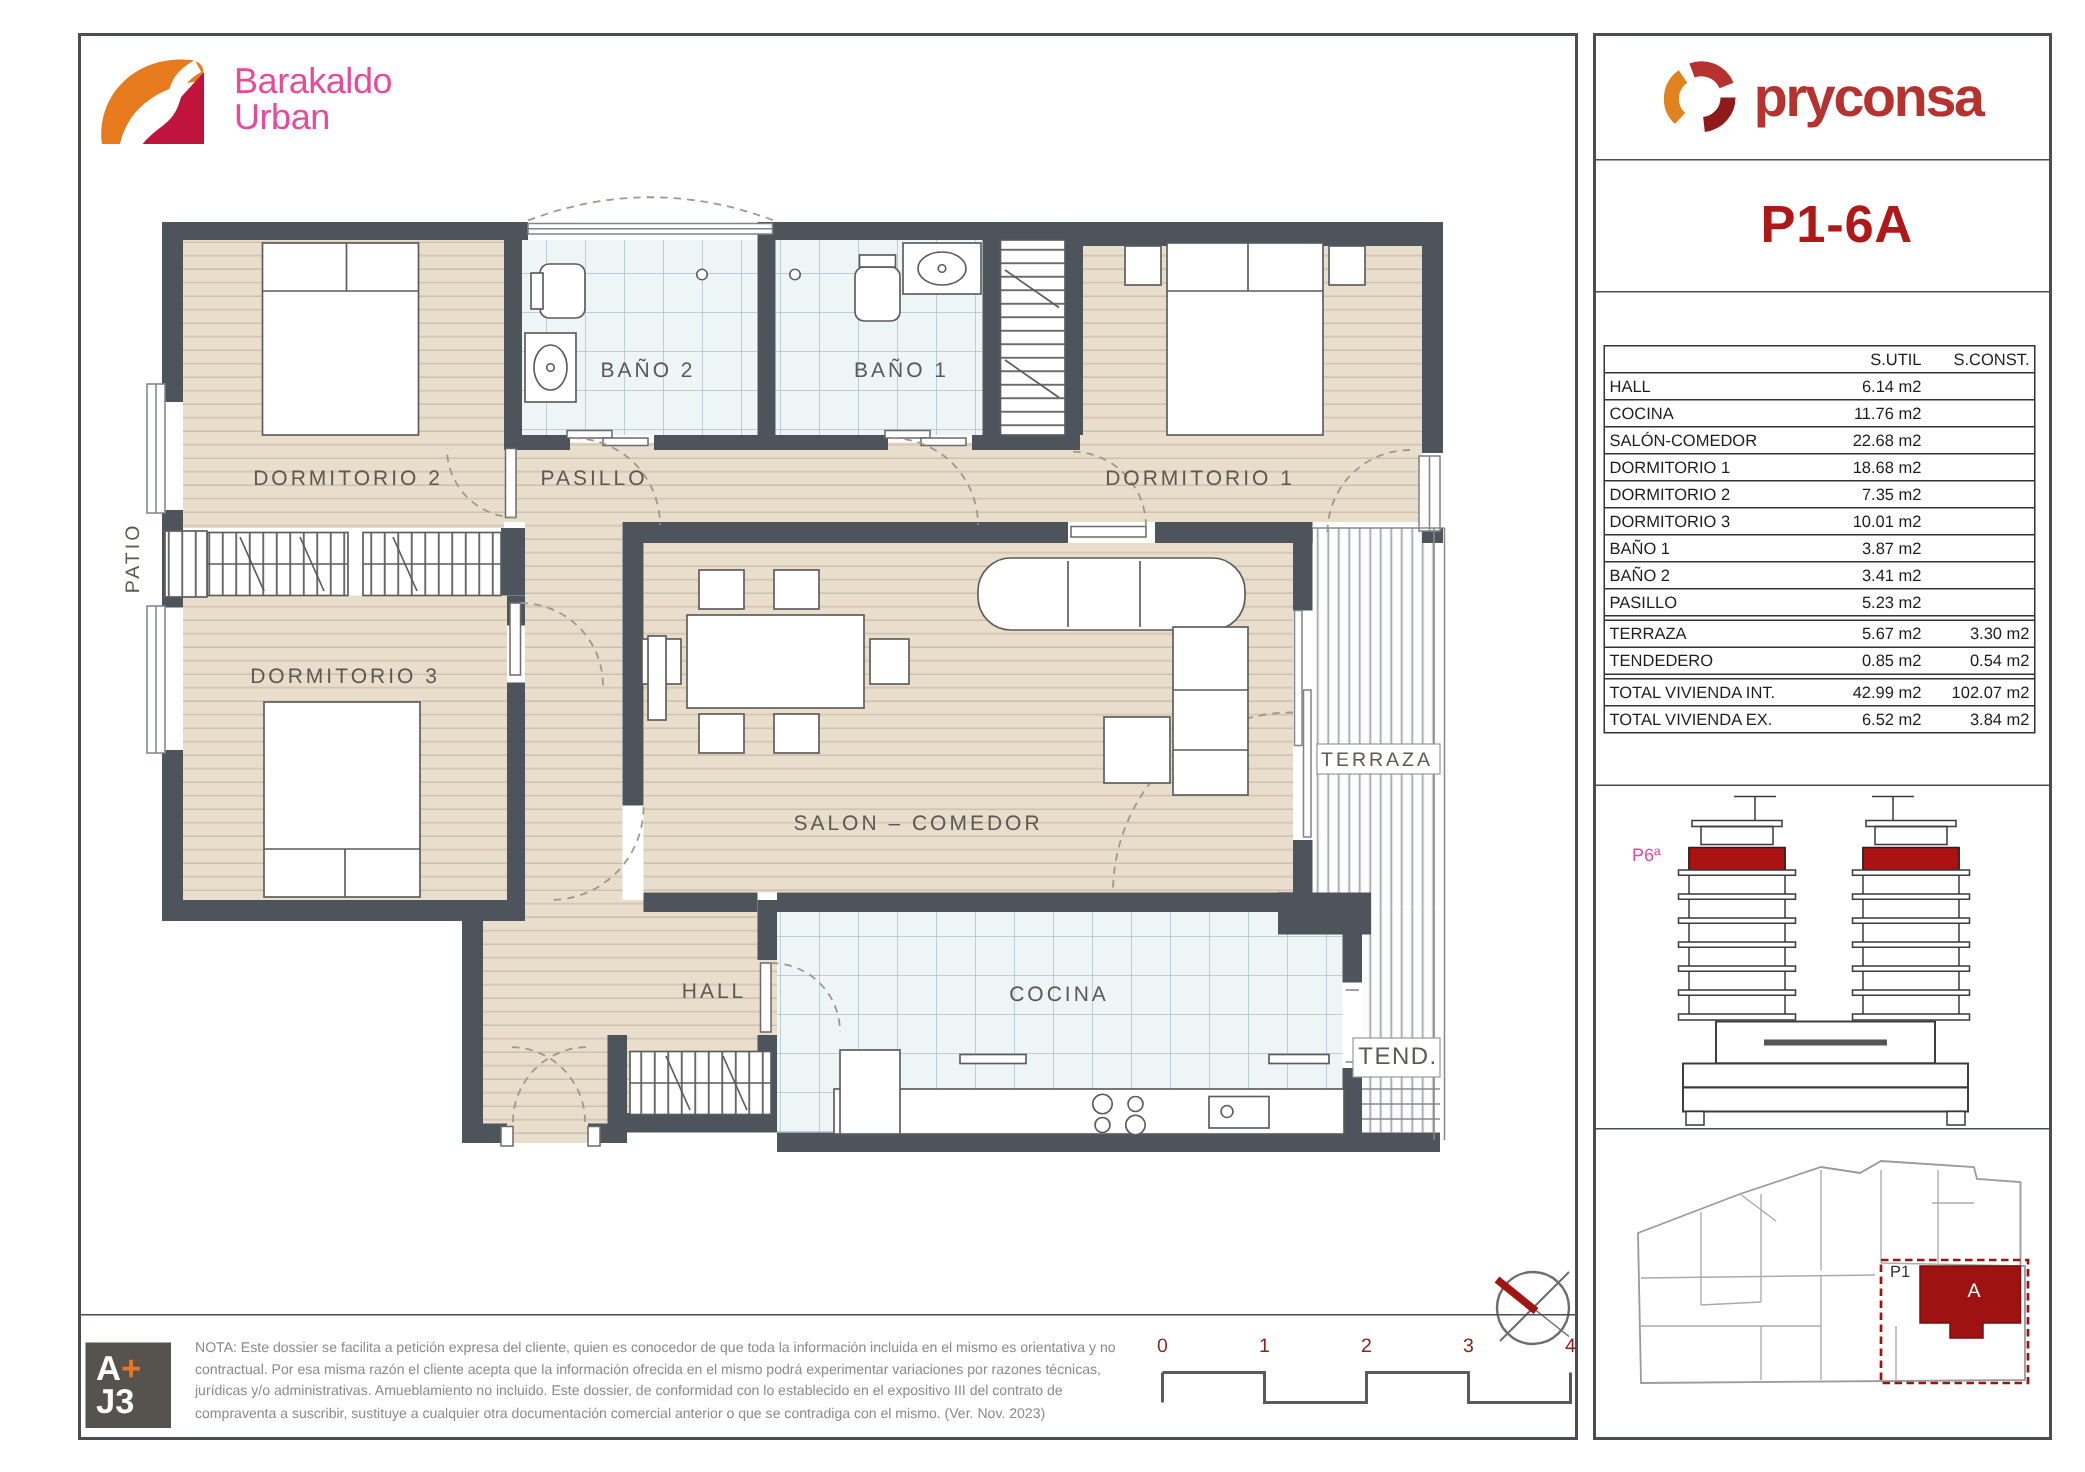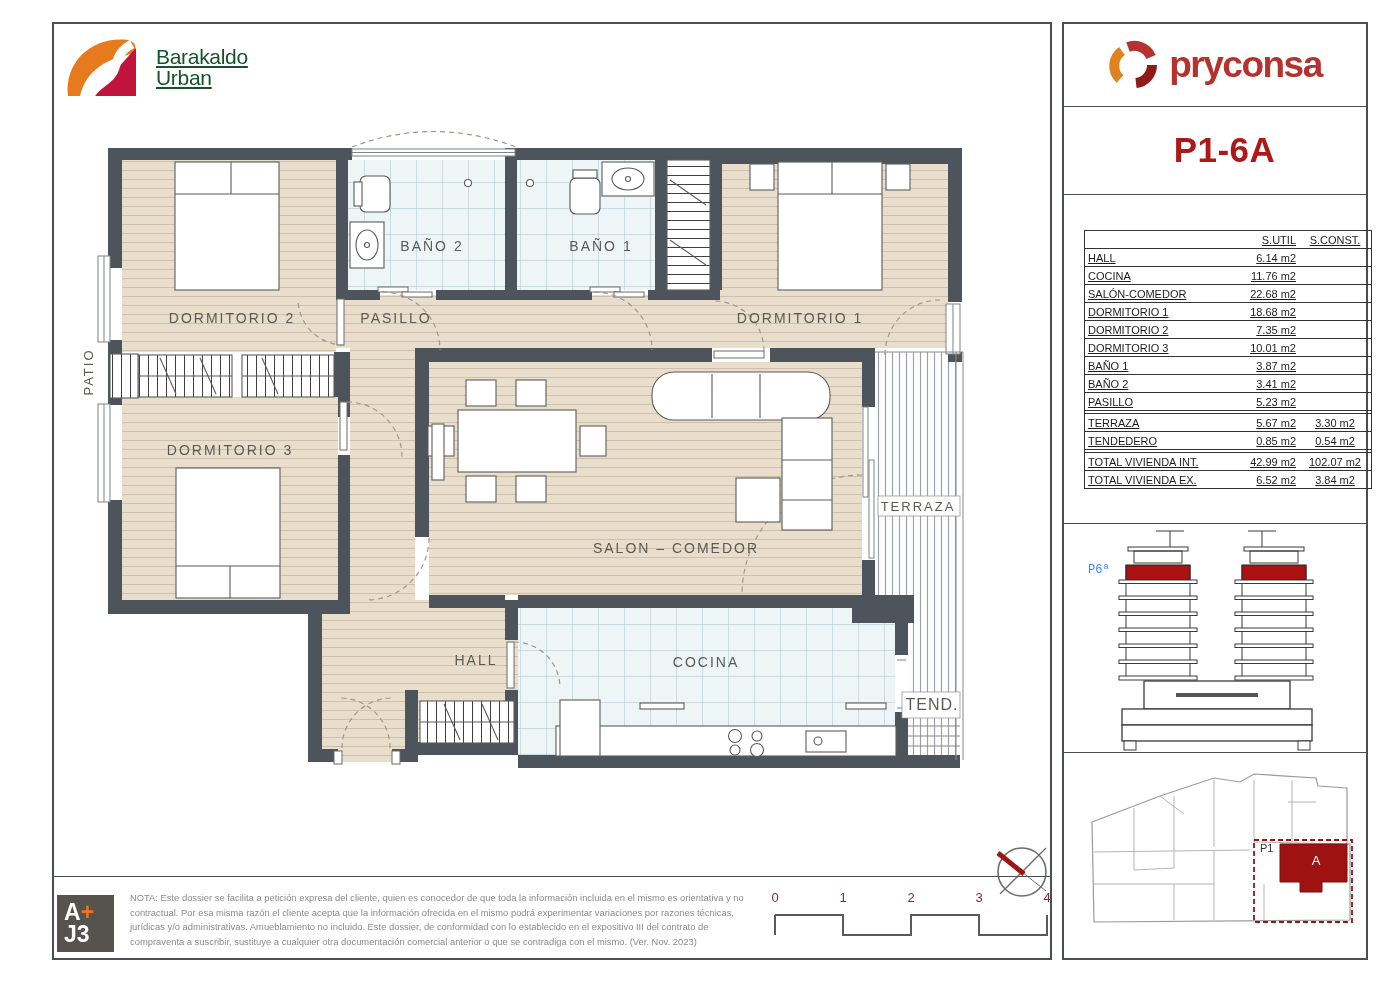--- a/index.html
+++ b/index.html
@@ -7,48 +7,48 @@
         font-family:"Liberation Sans",sans-serif;}
   .lbox{position:absolute;left:52px;top:22px;width:1000px;height:938px;border:2px solid #4a4d52;box-sizing:border-box;}
   .plan-svg{position:absolute;left:0;top:0;}
   
   .rl{position:absolute;transform:translate(-50%,-50%);white-space:nowrap;color:#5c5a55;
       font-size:14px;letter-spacing:2px;}
   .rl.sm{font-size:16px;letter-spacing:1px;}
   .rl.rot{transform:translate(-50%,-50%) rotate(-90deg);font-size:13px;}
   
   .bk{position:absolute;left:62px;top:32px;display:flex;gap:14px;align-items:center;}
-  .bk-text{color:#14532d;font-size:21px;line-height:1.0;letter-spacing:-0.3px;text-decoration:underline;}
+  .bk-text{color:#ec4899;font-size:24px;line-height:1.0;letter-spacing:-0.3px;}
   
   .nota-strip{position:absolute;left:53px;top:876px;width:997px;border-top:1.5px solid #4a4d52;}
   .aj3{position:absolute;left:57px;top:895px;width:57px;height:57px;background:#56524d;color:#fff;
        display:flex;flex-direction:column;justify-content:center;padding-left:7px;box-sizing:border-box;
        font-weight:bold;font-size:23px;line-height:0.95;}
   .aj3 .plus{color:#e87722;}
   .nota{position:absolute;left:130px;top:891px;width:614px;font-size:9.4px;line-height:1.55;color:#8a8a8a;}
   .tick{position:absolute;transform:translate(-50%,-50%);color:#8e1f1f;font-size:13px;}
   
   .rp{position:absolute;left:1062px;top:22px;width:306px;height:938px;border:2px solid #4a4d52;box-sizing:border-box;}
   .rp-div{position:absolute;left:0;right:0;border-top:1.5px solid #4a4d52;}
   .pry{position:absolute;top:0;left:0;right:0;height:82px;display:flex;align-items:center;justify-content:center;gap:9px;text-align:right;}
   .pry-text{color:#b5322e;font-size:37px;font-weight:bold;letter-spacing:-1.5px;}
   .ucode{position:absolute;top:82px;left:0;right:0;height:88px;display:flex;align-items:center;justify-content:center;
          color:#ae1917;font-size:35px;font-weight:bold;letter-spacing:0.5px;margin-left:19px;}
   
-  .atable{position:absolute;left:20px;top:206px;width:286px;border:1.5px solid #333;font-size:11px;color:#1d1d1d;text-decoration:underline;}
+  .atable{position:absolute;left:5px;top:206px;width:286px;border:1.5px solid #333;font-size:11px;color:#1d1d1d;}
   .arow{display:flex;height:17px;align-items:center;border-top:1px solid #333;}
   .arow:first-child{border-top:none;}
   .arow.sep{border-top:4px double #333;}
   .c{padding:0 3px;box-sizing:border-box;}
   .c.l{flex:1;text-align:left;white-space:nowrap;}
   .c.u{width:70px;text-align:right;white-space:nowrap;}
-  .c.s{width:72px;text-align:center;white-space:nowrap;}
+  .c.s{width:72px;text-align:right;white-space:nowrap;}
   .elev{position:absolute;top:499px;left:0;right:0;height:229px;}
   .site{position:absolute;top:728px;left:0;right:0;height:206px;}
-  .p6{position:absolute;left:24px;top:40px;font-size:12px;color:#3b82f6;font-family:Liberation Mono, monospace;}
+  .p6{position:absolute;left:24px;top:40px;font-size:12px;color:#ec4899;}
   .sp-p1{position:absolute;left:196px;top:90px;font-size:11px;color:#333;}
   .sp-a{position:absolute;left:252px;top:108px;transform:translate(-50%,-50%);font-size:13px;color:#fff;}
 </style>
 </head>
 <body>
 
 <div class="page">
 
   <div class="lbox"></div>
 
@@ -284,21 +284,21 @@
       <div>Urban</div>
     </div>
   </div>
 
   <div class="rl" style="left:232px;top:318px">DORMITORIO 2</div>
   <div class="rl" style="left:396px;top:318px">PASILLO</div>
   <div class="rl" style="left:432px;top:246px">BAÑO 2</div>
   <div class="rl" style="left:601px;top:246px">BAÑO 1</div>
   <div class="rl" style="left:800px;top:318px">DORMITORIO 1</div>
   <div class="rl" style="left:230px;top:450px">DORMITORIO 3</div>
-  <div class="rl" style="left:676px;top:548px">SALON – COMEDOR</div>
+  <div class="rl" style="left:612px;top:548px">SALON – COMEDOR</div>
   <div class="rl" style="left:918px;top:506px;font-size:13px">TERRAZA</div>
   <div class="rl" style="left:476px;top:660px">HALL</div>
   <div class="rl" style="left:706px;top:662px">COCINA</div>
   <div class="rl sm" style="left:932px;top:705px">TEND.</div>
   <div class="rl rot" style="left:88px;top:372px">PATIO</div>
 
   <div class="nota-strip"></div>
   <div class="aj3">
     <div><span>A</span><span class="plus">+</span></div>
     <div><span>J3</span></div>

